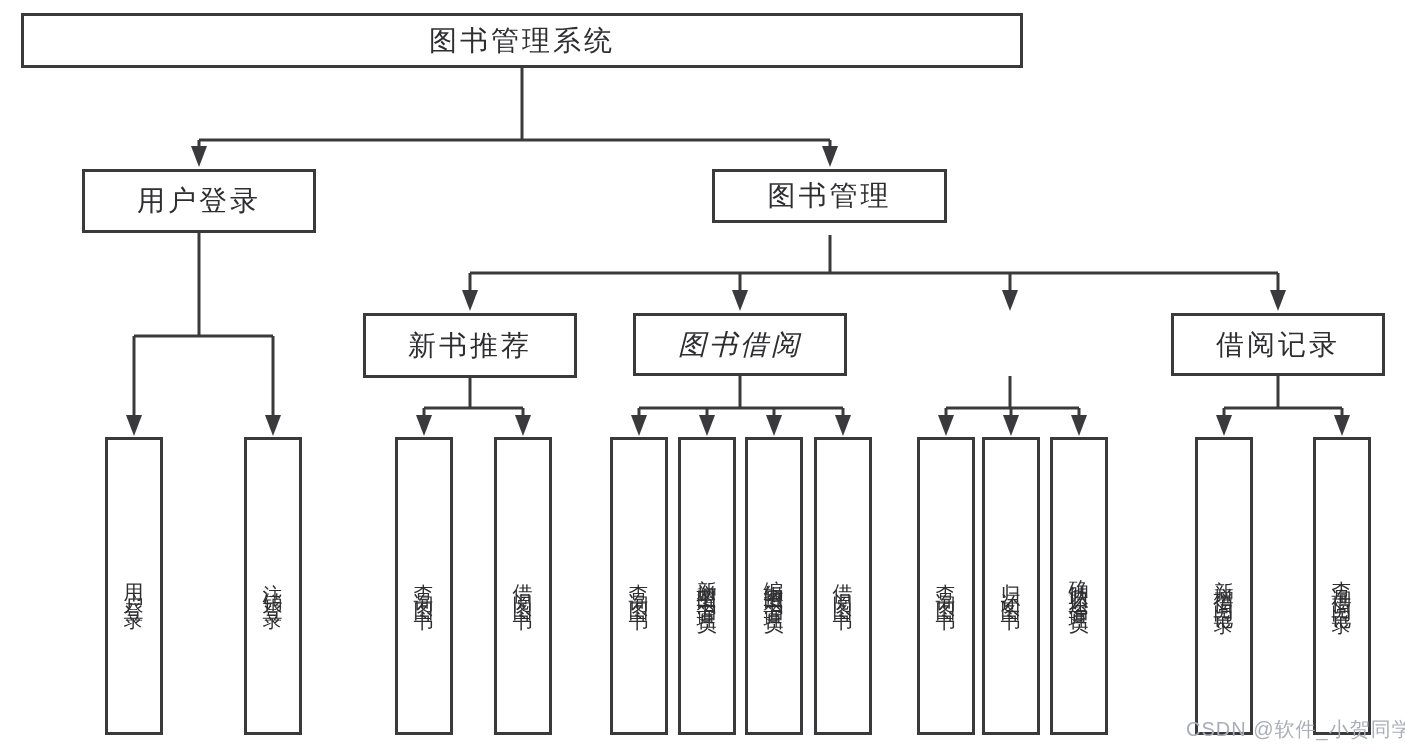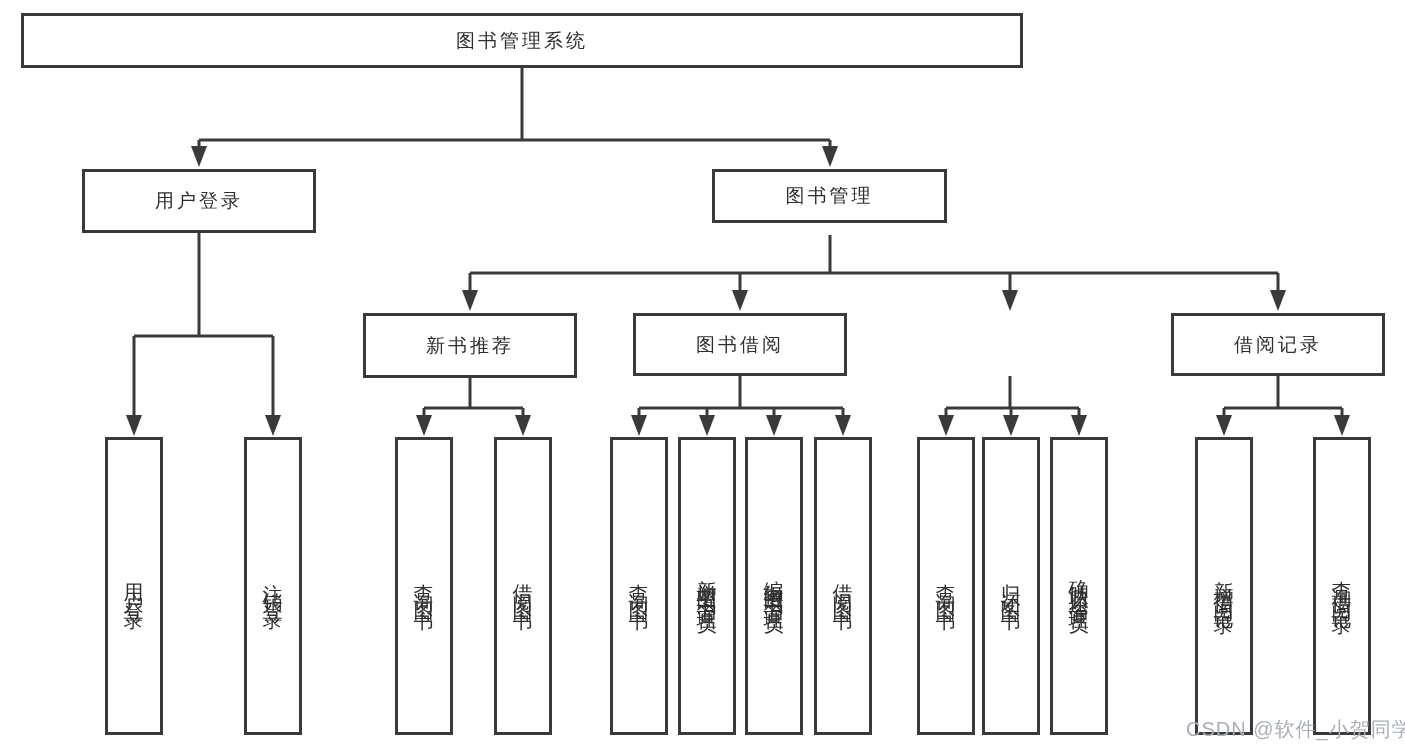--- a/index.html
+++ b/index.html
@@ -13,21 +13,21 @@
   svg.connectors{position:absolute;left:0;top:0;width:1405px;height:747px;}
   .node{
     position:absolute;
     box-sizing:border-box;
     border:3px solid #3a3a3c;
     background:#ffffff;
     color:#2e2e30;
     display:flex;align-items:center;justify-content:center;
     text-align:center;
   }
-  .hbox{font-size:19px;letter-spacing:3px;}
+  .hbox{font-size:28px;letter-spacing:3px;}
   .vbox{
     writing-mode:vertical-rl;
     text-orientation:mixed;
     font-size:20px;
     letter-spacing:9px;
     line-height:1;
   }
   .watermark{
     position:absolute;
     left:1186px;top:716px;
@@ -110,21 +110,21 @@
       <polygon points="1334,415 1350,415 1342,436"></polygon>
     </g>
   </svg>
 
   <div class="node hbox" style="left:21px;top:13px;width:1002px;height:55px;">图书管理系统</div>
 
   <div class="node hbox" style="left:82px;top:169px;width:234px;height:64px;">用户登录</div>
   <div class="node hbox" style="left:712px;top:169px;width:235px;height:54px;">图书管理</div>
 
   <div class="node hbox" style="left:363px;top:313px;width:214px;height:65px;">新书推荐</div>
-  <div class="node hbox" style="left:633px;top:313px;width:214px;height:63px;">图书借阅</div>
+  <div class="node hbox" style="left:633px;top:313px;width:214px;height:63px;font-style:italic;">图书借阅</div>
   <div class="node hbox" style="left:1171px;top:313px;width:214px;height:63px;">借阅记录</div>
 
   <div class="node vbox" style="left:105px;top:437px;width:58px;height:298px;">用户登录</div>
   <div class="node vbox" style="left:244px;top:437px;width:58px;height:298px;">注销登录</div>
   <div class="node vbox" style="left:395px;top:437px;width:58px;height:298px;">查询图书</div>
   <div class="node vbox" style="left:494px;top:437px;width:58px;height:298px;">借阅图书</div>
   <div class="node vbox" style="left:610px;top:437px;width:58px;height:298px;">查询图书</div>
   <div class="node vbox" style="left:678px;top:437px;width:58px;height:298px;letter-spacing:5px;">新增图书（管理员）</div>
   <div class="node vbox" style="left:745px;top:437px;width:58px;height:298px;letter-spacing:5px;">编辑图书（管理员）</div>
   <div class="node vbox" style="left:814px;top:437px;width:58px;height:298px;">借阅图书</div>

